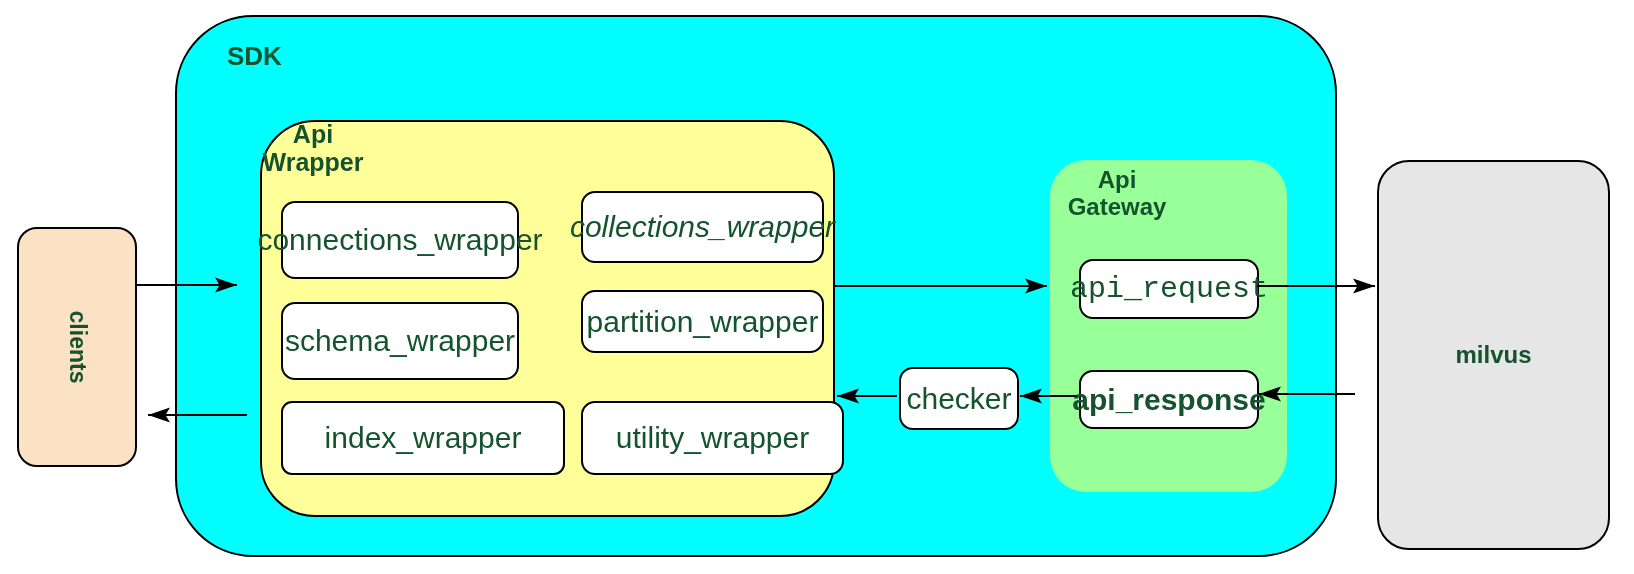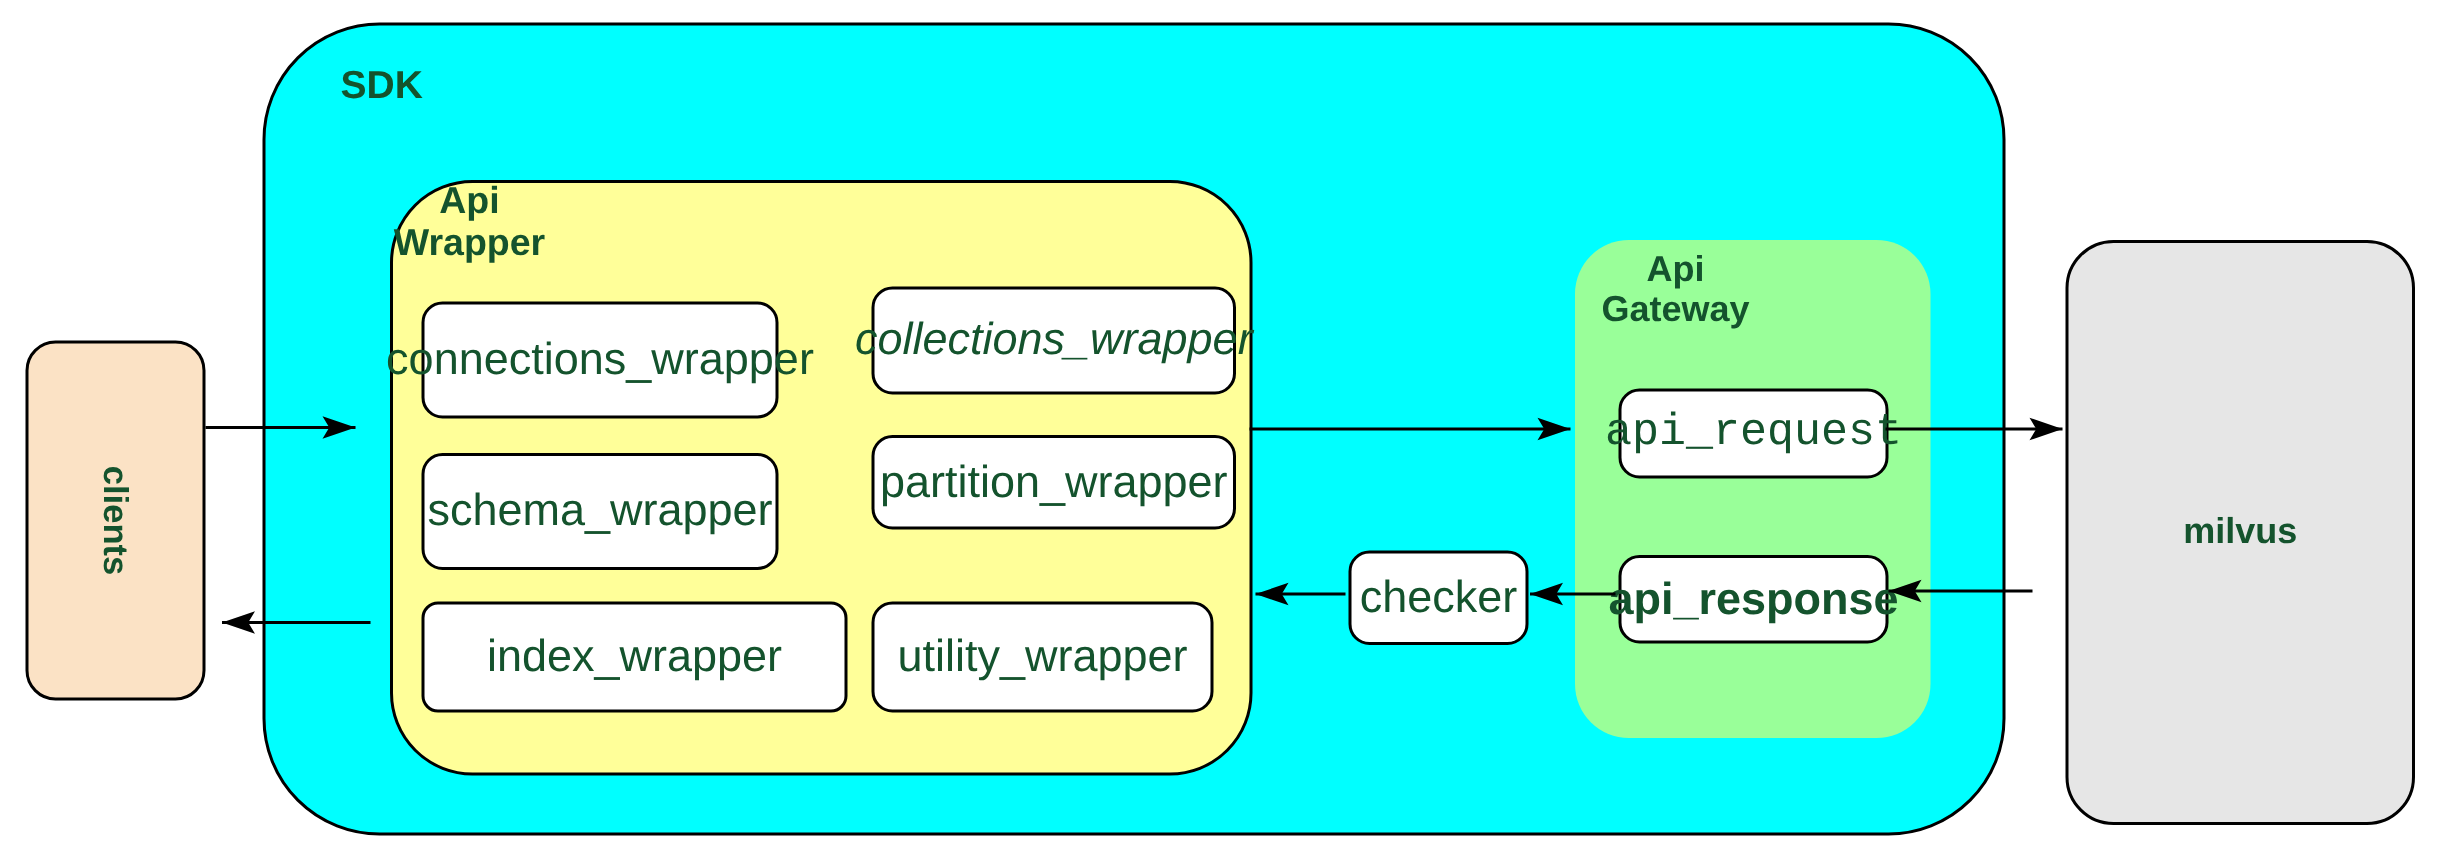--- a/index.html
+++ b/index.html
@@ -20,21 +20,21 @@
   .ag-label{position:absolute;left:17px;top:6px;width:100px;text-align:center;
     font-size:24px;font-weight:bold;line-height:27px;white-space:pre-line;}
   .node{position:absolute;box-sizing:border-box;background:#ffffff;border:2px solid #000;
     border-radius:14px;display:flex;align-items:center;justify-content:center;
     font-size:30px;}
   .w1{left:19px;top:79px;width:238px;height:78px;}
   .w2{left:319px;top:69px;width:243px;height:72px;font-style:italic;}
   .w3{left:19px;top:180px;width:238px;height:78px;text-align:center;}
   .w4{left:319px;top:168px;width:243px;height:63px;}
   .w5{left:19px;top:279px;width:284px;height:74px;border-radius:11px;}
-  .w6{left:319px;top:279px;width:228px;height:74px;}
+  .w6{left:319px;top:279px;width:263px;height:74px;}
   .node-api-request{left:29px;top:99px;width:180px;height:60px;font-family:Liberation Mono, monospace;}
   .node-api-response{left:29px;top:210px;width:180px;height:59px;font-weight:bold;}
   .node-checker{left:722px;top:350px;width:120px;height:63px;justify-content:center;}
   .node-clients{left:17px;top:227px;width:120px;height:240px;background:#fbe2c5;
     border:2px solid #000;border-radius:20px;}
   .clients-label{position:absolute;top:50%;left:50%;
     transform:translate(-50%,-50%) rotate(90deg);font-size:23px;font-weight:bold;}
   .node-milvus{left:1377px;top:160px;width:233px;height:390px;background:#e6e6e6;
     border:2px solid #000;border-radius:32px;display:flex;align-items:center;
     justify-content:center;font-size:24px;font-weight:bold;}

